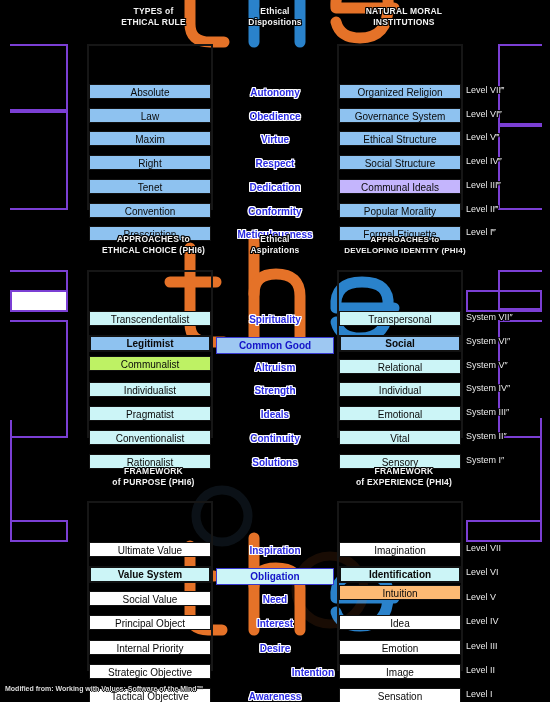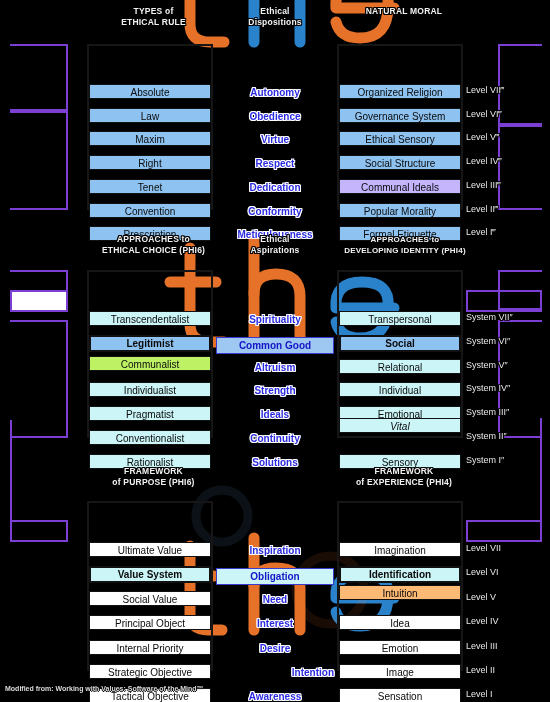--- a/index.html
+++ b/index.html
@@ -163,20 +163,21 @@
       <div class="head-title col-left">
         <span>TYPES of</span>
         <span class="l2">ETHICAL RULE</span>
       </div>
       <div class="head-title col-mid mid-label">
         <span>Ethical</span>
         <span class="l2">Dispositions</span>
       </div>
       <div class="head-title col-right">
         <span>NATURAL MORAL</span>
+        <span class="l2">INSTITUTIONS</span>
       </div>
     </div>
 
     <div class="brk no-l" style="left:10px;top:44px;width:58px;height:67px;"></div>
     <div class="brk no-l" style="left:10px;top:111px;width:58px;height:99px;"></div>
     <div class="brk no-r" style="left:498px;top:44px;width:44px;height:81px;"></div>
     <div class="brk no-r" style="left:498px;top:125px;width:44px;height:85px;"></div>
 
     <div class="colframe" style="left:87px;top:44px;width:126px;height:166px;"></div>
     <div class="colframe" style="left:337px;top:44px;width:126px;height:166px;"></div>
@@ -188,21 +189,21 @@
         <div class="cell col-right" style="top: 46px; background: rgb(142, 194, 240);">Organized Religion</div>
         <div class="lbl lbl-right" style="top: 47px;">Level VII‴</div>
         <div class="lbl lbl-left" style="top: 70.7px; right: 340px; width: 72px;">Level 6‴</div>
         <div class="cell col-left" style="top: 69.7px; background: rgb(142, 194, 240);">Law</div>
         <div class="midword" style="top: 71.7px;">Obedience</div>
         <div class="cell col-right" style="top: 69.7px; background: rgb(142, 194, 240);">Governance System</div>
         <div class="lbl lbl-right" style="top: 70.7px;">Level VI‴</div>
         <div class="lbl lbl-left" style="top: 94.4px; right: 340px; width: 72px;">Level 5‴</div>
         <div class="cell col-left" style="top: 93.4px; background: rgb(142, 194, 240);">Maxim</div>
         <div class="midword" style="top: 95.4px;">Virtue</div>
-        <div class="cell col-right" style="top: 93.4px; background: rgb(142, 194, 240);">Ethical Sensory</div>
+        <div class="cell col-right" style="top: 93.4px; background: rgb(142, 194, 240);">Ethical Structure</div>
         <div class="lbl lbl-right" style="top: 94.4px;">Level V‴</div>
         <div class="lbl lbl-left" style="top: 118.1px; right: 340px; width: 72px;">Level 4‴</div>
         <div class="cell col-left" style="top: 117.1px; background: rgb(142, 194, 240);">Right</div>
         <div class="midword" style="top: 119.1px;">Respect</div>
         <div class="cell col-right" style="top: 117.1px; background: rgb(142, 194, 240);">Social Structure</div>
         <div class="lbl lbl-right" style="top: 118.1px;">Level IV‴</div>
         <div class="lbl lbl-left" style="top: 141.8px; right: 340px; width: 72px;">Level 3‴</div>
         <div class="cell col-left" style="top: 140.8px; background: rgb(142, 194, 240);">Tenet</div>
         <div class="midword" style="top: 142.8px;">Dedication</div>
         <div class="cell col-right" style="top: 140.8px; background: #c4b5fd;">Communal Ideals</div>
@@ -269,21 +270,21 @@
         <div class="cell col-right" style="top: 116.4px; background: rgb(204, 245, 247);">Individual</div>
         <div class="lbl lbl-right" style="top: 117.4px;">System IV″</div>
         <div class="lbl lbl-left" style="top: 141.2px; right: 340px; width: 72px;">System 3″</div>
         <div class="cell col-left" style="top: 140.2px; background: rgb(204, 245, 247);">Pragmatist</div>
         <div class="midword" style="top: 142.2px;">Ideals</div>
         <div class="cell col-right" style="top: 140.2px; background: rgb(204, 245, 247);">Emotional</div>
         <div class="lbl lbl-right" style="top: 141.2px;">System III″</div>
         <div class="lbl lbl-left" style="top: 165px; right: 340px; width: 72px;">System 2″</div>
         <div class="cell col-left" style="top: 164px; background: rgb(204, 245, 247);">Conventionalist</div>
         <div class="midword" style="top: 166px;">Continuity</div>
-        <div class="cell col-right" style="top: 152px; background: rgb(204, 245, 247); font-style: italic;">Vital</div>
+        <div class="cell col-right" style="top: 164px; background: rgb(204, 245, 247);">Vital</div>
         <div class="lbl lbl-right" style="top: 165px;">System II″</div>
         <div class="lbl lbl-left" style="top: 188.8px; right: 340px; width: 72px;">System 1″</div>
         <div class="cell col-left" style="top: 187.8px; background: rgb(204, 245, 247);">Rationalist</div>
         <div class="midword" style="top: 189.8px;">Solutions</div>
         <div class="cell col-right" style="top: 187.8px; background: rgb(204, 245, 247);">Sensory</div>
         <div class="lbl lbl-right" style="top: 188.8px;">System I″</div>
       </div>
   </div>
 
   <div class="band" style="top:460px;">

